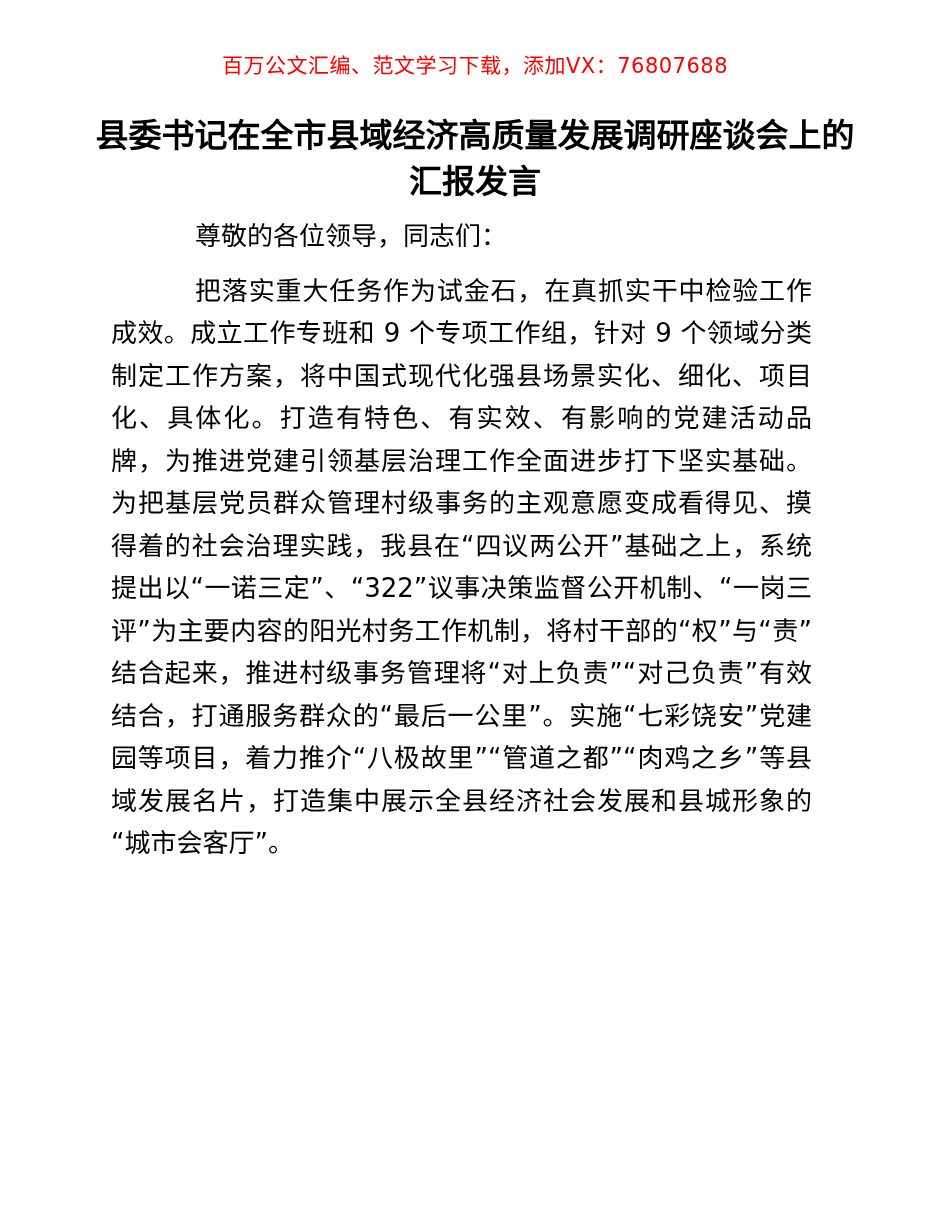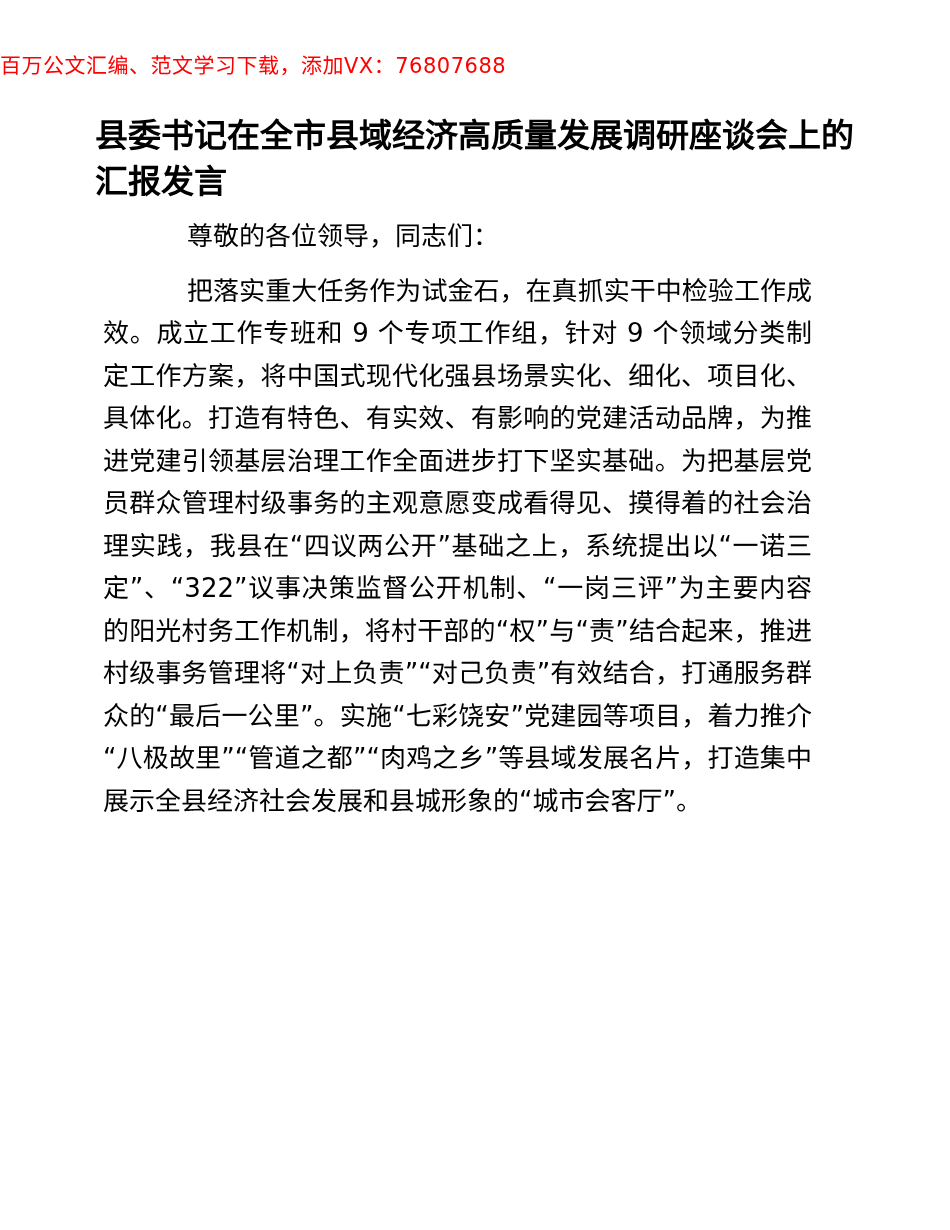--- a/index.html
+++ b/index.html
@@ -16,46 +16,47 @@
   }
   .page {
     position: relative;
     width: 950px;
     height: 1230px;
     box-sizing: border-box;
     padding-top: 53px;
     background: #ffffff;
   }
   .notice {
-    text-align: left;
+    text-align: center;
     font-size: 21px;
     line-height: 26px;
     color: #fe0000;
     letter-spacing: 0.5px;
     white-space: nowrap;
   }
   .doc-title {
     margin: 34px auto 0 auto;
     width: 760px;
+    text-align: center;
     font-size: 33px;
     line-height: 46px;
     font-weight: bold;
     color: #000000;
   }
   .content {
     margin: 10px 0 0 103px;
     width: 709px;
     font-size: 26px;
     line-height: 42.5px;
     text-align: justify;
     text-justify: inter-ideograph;
     color: #000000;
   }
   .content p {
-    margin: 0 0 12px 0;
+    margin: 0 0 12px 8px;
     text-indent: 84px;
     word-break: break-all;
   }
 </style>
 </head>
 <body>
 
 <div class="page">
 
   <div class="notice">百万公文汇编、范文学习下载，添加VX：76807688</div>

